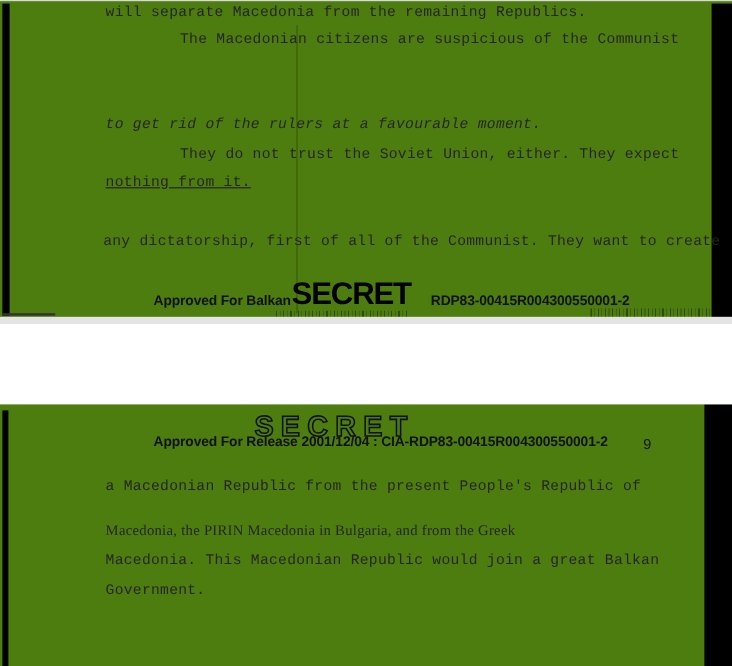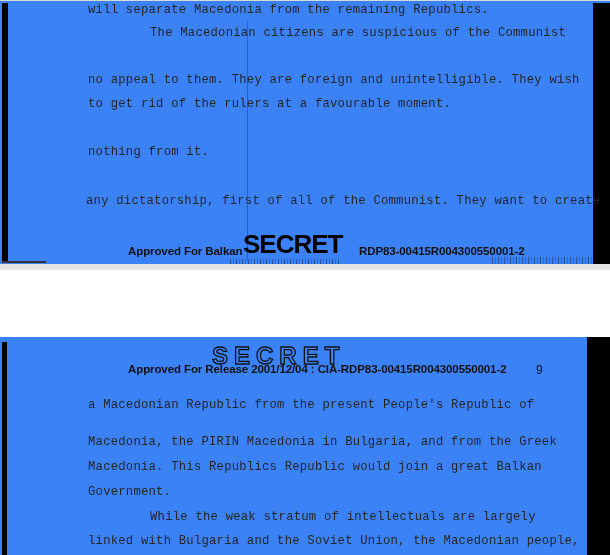--- a/index.html
+++ b/index.html
@@ -2,21 +2,21 @@
 <html><head>
   <meta charset="utf-8">
   <style>
     html, body { margin: 0; padding: 0; }
     body {
       width: 610px; height: 555px; overflow: hidden;
       background: #ffffff; position: relative;
       font-family: "Liberation Mono", "DejaVu Sans Mono", monospace;
       color: #1e1e1e;
     }
-    .page { position: absolute; left: 0; width: 610px; background: #3b82f6; overflow: hidden; }
+    .page { position: absolute; left: 0; width: 610px; background: #4d7c0f; overflow: hidden; }
     #page1 { top: 0; height: 265px; border-top: 1px solid #d8d8d8; }
     #page2 { top: 337px; height: 218px; }
     .gap { position: absolute; left: 0; top: 264px; width: 610px; height: 6px; background: #e4e4e4; }
     .lbar { position: absolute; background: #000; }
     .rbar { position: absolute; background: #000; }
     #page1 .lbar { left: 2px; top: 2px; width: 6px; height: 260px; }
     #page1 .lbar-foot { position:absolute; left: 2px; top: 260px; width: 44px; height: 2px; background:#333; }
     #page1 .rbar { left: 593px; top: 2px; width: 17px; height: 262px; }
     #page2 .lbar { left: 2px; top: 5px; width: 5px; height: 213px; }
     #page2 .rbar { left: 587px; top: 0; width: 23px; height: 218px; }
@@ -45,23 +45,23 @@
 <body>
 
 <div class="page" id="page1">
   <div class="lbar"></div>
   <div class="lbar-foot"></div>
   <div class="rbar"></div>
   <div class="vline" style="left:247px; top:20px; height:240px;"></div>
 
   <div class="line" style="left:88px; top:2px;">will separate Macedonia from the remaining Republics.</div>
   <div class="line" style="left:150px; top:25px;text-align:center;">The Macedonian citizens are suspicious of the Communist</div>
-  <div class="line" style="left:88px; top:72px;">no appeal to them. They are foreign and unintelligible. They wish</div>
-  <div class="line" style="left:88px; top:96px;">to get rid of the rulers at a favourable moment.</div>
-  <div class="line" style="left:88px; top:144px;">nothing from it.</div>
+  <div class="line" style="left:88px; top:96px;font-style:italic;">to get rid of the rulers at a favourable moment.</div>
+  <div class="line" style="left:150px; top:121px;">They do not trust the Soviet Union, either. They expect</div>
+  <div class="line" style="left:88px; top:144px;text-decoration:underline;">nothing from it.</div>
   <div class="line" style="left:86px; top:193px;">any dictatorship, first of all of the Communist. They want to create</div>
 
   <div class="stamp" style="left:128px; top:244px;">Approved For Balkan</div>
   <div class="stamp" style="left:330px; top:244px;margin-left:29px;">RDP83-00415R004300550001-2</div>
   <div class="secret-blot" style="left:243px; top:228px; font-size:26px;">SECRET</div>
 
   <div class="scan-noise" style="left:230px; top:258px; width:110px;"></div>
   <div class="scan-noise" style="left:492px; top:256px; width:100px;"></div>
 </div>
 
@@ -69,18 +69,16 @@
 
 <div class="page" id="page2">
   <div class="lbar"></div>
   <div class="rbar"></div>
 
   <div class="secret-outline" style="left:212px; top:5px; font-size:24px;">SECRET</div>
   <div class="stamp" style="left:128px; top:26px;">Approved For Release 2001/12/04 : CIA-RDP83-00415R004300550001-2</div>
   <div class="page-num" style="left:536px; top:26px;">9</div>
 
   <div class="line" style="left:88px; top:61px;">a Macedonian Republic from the present People's Republic of</div>
-  <div class="line" style="left:88px; top:98px;">Macedonia, the PIRIN Macedonia in Bulgaria, and from the Greek</div>
-  <div class="line" style="left:88px; top:123px;">Macedonia. This Republics Republic would join a great Balkan</div>
+  <div class="line" style="left:88px; top:98px;font-family:Liberation Serif, serif;">Macedonia, the PIRIN Macedonia in Bulgaria, and from the Greek</div>
+  <div class="line" style="left:88px; top:123px;">Macedonia. This Macedonian Republic would join a great Balkan</div>
   <div class="line" style="left:88px; top:148px;">Government.</div>
-  <div class="line" style="left:150px; top:173px;">While the weak stratum of intellectuals are largely</div>
-  <div class="line" style="left:88px; top:197px;">linked with Bulgaria and the Soviet Union, the Macedonian people,</div>
 </div>
 
 </body></html>

